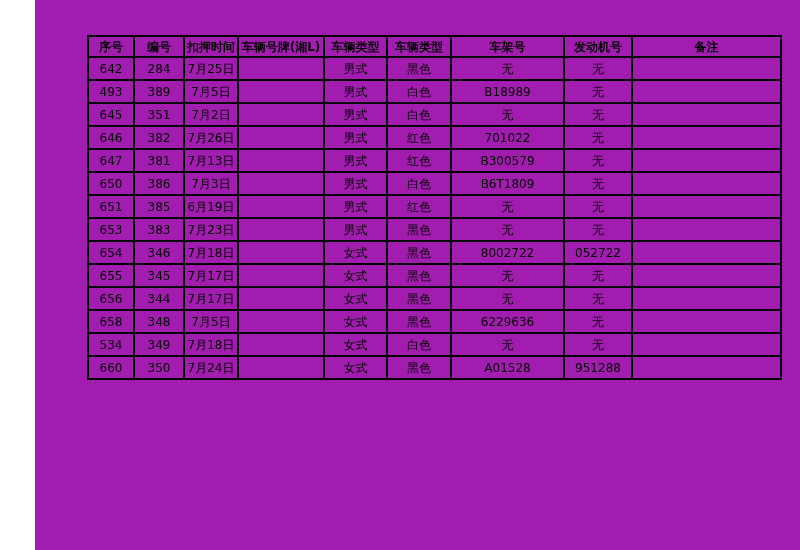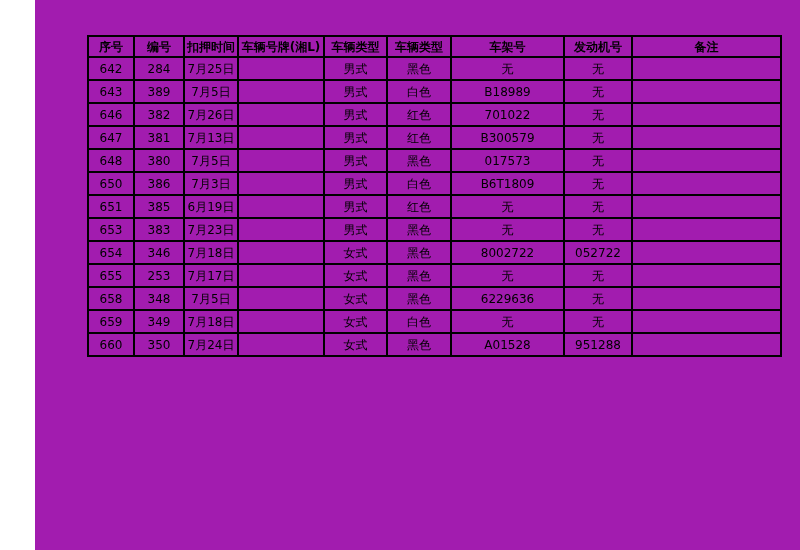--- a/index.html
+++ b/index.html
@@ -82,27 +82,38 @@
           <td>284</td>
           <td>7月25日</td>
           <td></td>
           <td>男式</td>
           <td>黑色</td>
           <td>无</td>
           <td>无</td>
           <td></td>
         </tr>
         <tr>
-          <td>643</td>
+          <td>493</td>
           <td>389</td>
           <td>7月5日</td>
           <td></td>
           <td>男式</td>
           <td>白色</td>
           <td>B18989</td>
+          <td>无</td>
+          <td></td>
+        </tr>
+        <tr>
+          <td>645</td>
+          <td>351</td>
+          <td>7月2日</td>
+          <td></td>
+          <td>男式</td>
+          <td>白色</td>
+          <td>无</td>
           <td>无</td>
           <td></td>
         </tr>
         <tr>
           <td>646</td>
           <td>382</td>
           <td>7月26日</td>
           <td></td>
           <td>男式</td>
           <td>红色</td>
@@ -115,31 +126,20 @@
           <td>381</td>
           <td>7月13日</td>
           <td></td>
           <td>男式</td>
           <td>红色</td>
           <td>B300579</td>
           <td>无</td>
           <td></td>
         </tr>
         <tr>
-          <td>648</td>
-          <td>380</td>
-          <td>7月5日</td>
-          <td></td>
-          <td>男式</td>
-          <td>黑色</td>
-          <td>017573</td>
-          <td>无</td>
-          <td></td>
-        </tr>
-        <tr>
           <td>650</td>
           <td>386</td>
           <td>7月3日</td>
           <td></td>
           <td>男式</td>
           <td>白色</td>
           <td>B6T1809</td>
           <td>无</td>
           <td></td>
         </tr>
@@ -171,42 +171,53 @@
           <td>7月18日</td>
           <td></td>
           <td>女式</td>
           <td>黑色</td>
           <td>8002722</td>
           <td>052722</td>
           <td></td>
         </tr>
         <tr>
           <td>655</td>
-          <td>253</td>
+          <td>345</td>
+          <td>7月17日</td>
+          <td></td>
+          <td>女式</td>
+          <td>黑色</td>
+          <td>无</td>
+          <td>无</td>
+          <td></td>
+        </tr>
+        <tr>
+          <td>656</td>
+          <td>344</td>
           <td>7月17日</td>
           <td></td>
           <td>女式</td>
           <td>黑色</td>
           <td>无</td>
           <td>无</td>
           <td></td>
         </tr>
         <tr>
           <td>658</td>
           <td>348</td>
           <td>7月5日</td>
           <td></td>
           <td>女式</td>
           <td>黑色</td>
           <td>6229636</td>
           <td>无</td>
           <td></td>
         </tr>
         <tr>
-          <td>659</td>
+          <td>534</td>
           <td>349</td>
           <td>7月18日</td>
           <td></td>
           <td>女式</td>
           <td>白色</td>
           <td>无</td>
           <td>无</td>
           <td></td>
         </tr>
         <tr>

